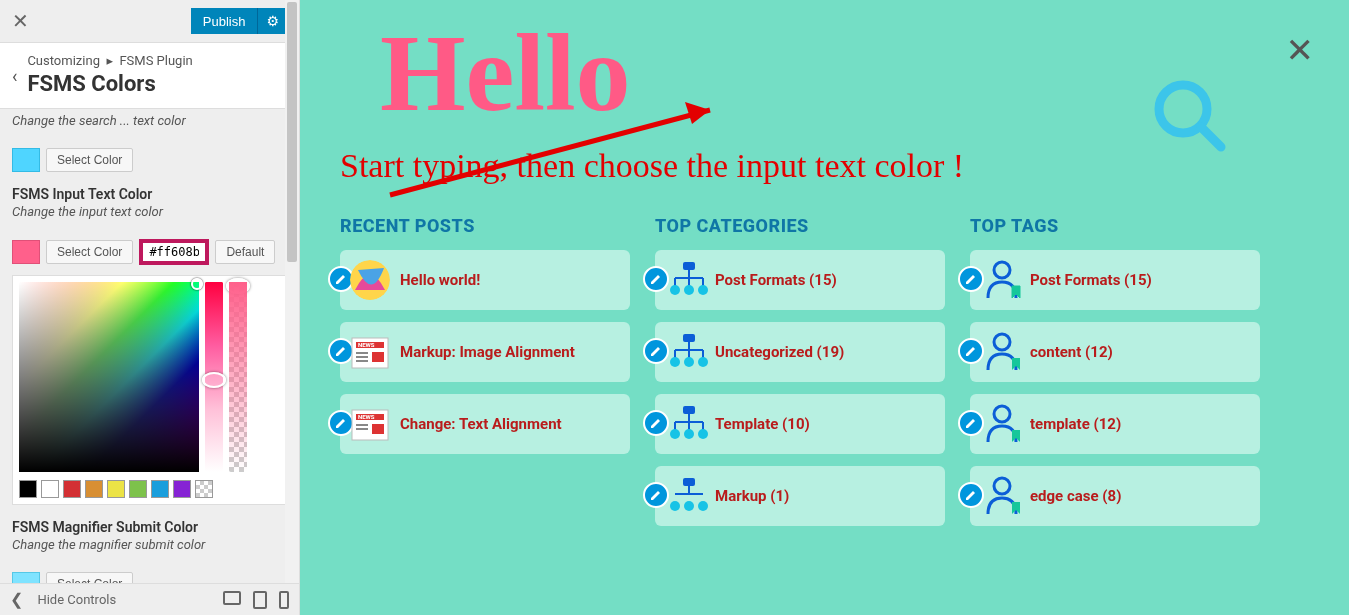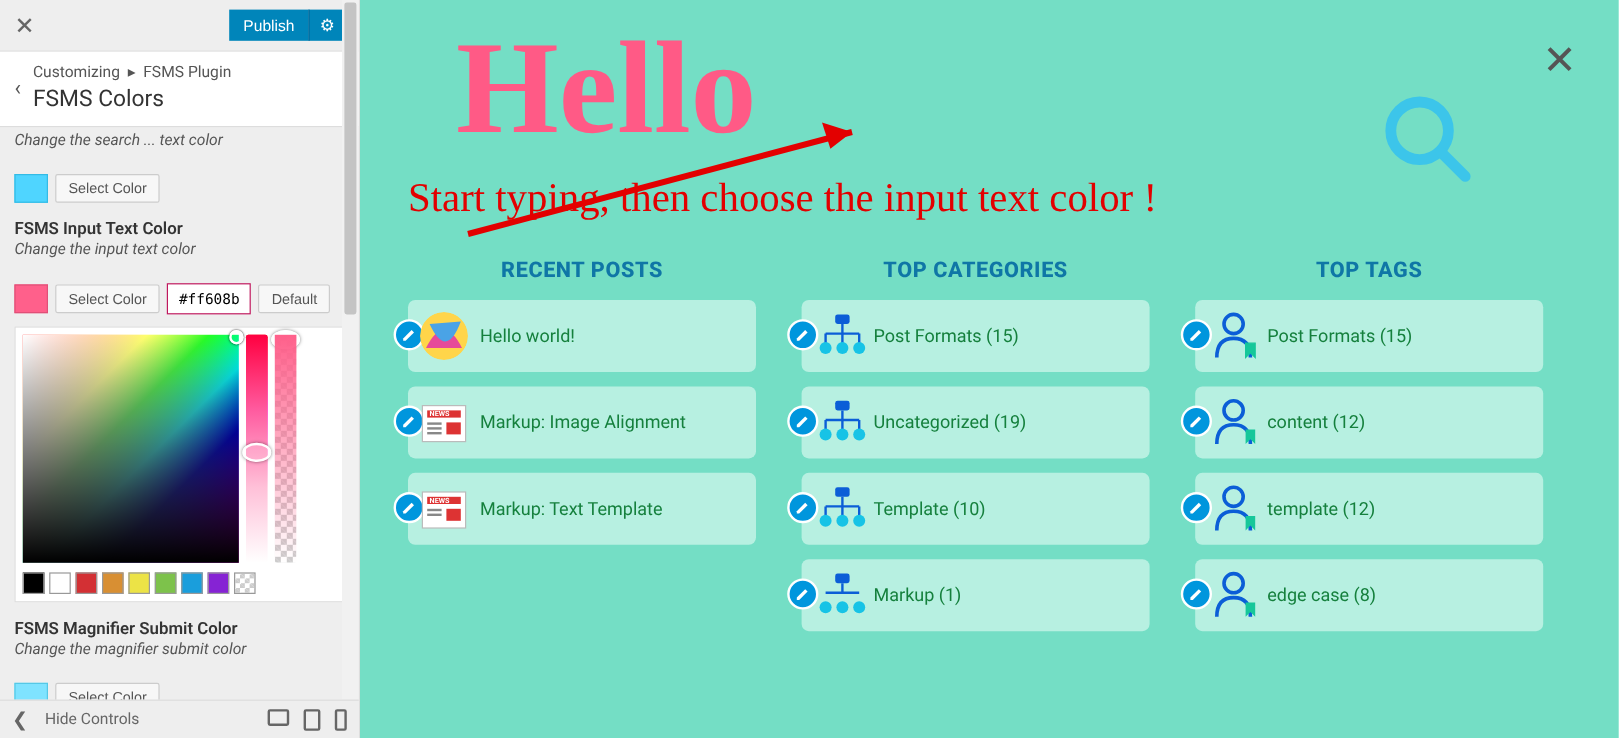--- a/index.html
+++ b/index.html
@@ -9,30 +9,30 @@
   .sidebar { width:300px; background:#eee; border-right:1px solid #ddd; position:relative; }
   .sb-top { display:flex; align-items:center; justify-content:space-between; background:#eee; padding:8px 12px; }
   .sb-close { font-size:20px; cursor:pointer; color:#666; }
   .sb-publish-wrap { display:flex;padding-left:26px; }
   .sb-publish { background:#0085ba; color:#fff; border:none; padding:5px 12px; font-size:13px; cursor:pointer; }
   .sb-gear { background:#0085ba; color:#fff; border:none; border-left:1px solid #006799; padding:5px 8px; font-size:14px; cursor:pointer; }
   .sb-head { display:flex; align-items:center; padding:10px 12px; background:#fff; border-top:1px solid #ddd; border-bottom:1px solid #ddd; }
   .sb-back { font-size:18px; padding:0 10px 0 0; color:#555; cursor:pointer; }
   .sb-crumb-wrap { line-height:1.3; }
   .sb-crumb { font-size:13px; color:#555; }
-  .sb-title { font-size:19px; color:#333; font-weight:400; }
+  .sb-title { font-size:22px; color:#333; font-weight:700; }
   .sb-body { padding:2px 12px; }
   .setting-desc { font-style:italic; color:#555; font-size:13px; margin-top:2px; }
   .setting-row { display:flex; align-items:center; gap:6px; margin-top:20px; }
   .swatch { width:28px; height:24px; border:1px solid #ccc; }
   .swatch.sky { background:#4fd5ff; border-color:#33bbe5; }
   .swatch.pink { background:#ff608b; border-color:#e05078; }
   .swatch.lblue { background:#7fe3ff; border-color:#55c8e6; }
   .btn { background:#f7f7f7; border:1px solid #ccc; padding:4px 10px; font-size:12px; color:#555; cursor:pointer; border-radius:2px; }
-  .hex-input { width:70px; height:26px; font-size:12px; border:1px solid #be185d; padding:2px 6px; text-align:center; font-family: monospace; }
+  .hex-input { width:70px; height:26px; font-size:12px; border:4px solid #be185d; padding:2px 6px; text-align:center; font-family: monospace; }
   .setting-label { font-weight:600; font-size:14px; color:#333; margin-top:14px; }
   
   .picker { margin-top:10px; border:1px solid #ddd; padding:6px; background:#fff; }
   .picker-top { display:flex; gap:6px; }
   .sv-area { position:relative; width:180px; height:190px; background: linear-gradient(to top, #000, rgba(0,0,0,0)), linear-gradient(to right, #fff, rgba(255,255,255,0)), #ff0066; }
   .sv-handle { position:absolute; width:12px; height:12px; border:2px solid #fff; border-radius:50%; box-shadow:0 0 2px #000; right:-4px; top:-4px; }
   .hue-alpha { display:flex; gap:6px; }
   .hue-strip { width:18px; height:190px; position:relative; background: linear-gradient(to bottom, #ff0000, #ff00ff, #ffffff, #ffffff); border-radius:2px; }
   .hue-strip::before { content:""; position:absolute; inset:0; background: linear-gradient(to bottom, #ff0040, #ff5ca0, #ffc0d8, #fff); border-radius:2px; }
   .alpha-strip { width:18px; height:190px; position:relative; border-radius:2px; background-image:
@@ -50,25 +50,25 @@
   .dev-icon { width:18px; height:14px; border:2px solid #666; border-radius:2px; display:inline-block; position:relative; }
   .dev-icon.tablet { width:14px; height:18px; }
   .dev-icon.mobile { width:10px; height:18px; }
   
   .preview { flex:1; background:#74dec5; position:relative; padding:20px 40px 0 40px; overflow:hidden; }
   .prev-close { position:absolute; top:30px; right:35px; font-size:34px; color:#555; cursor:pointer; }
   .magnifier { position:absolute; top:75px; right:120px; }
   .search-input { font-family: "Times New Roman", serif; font-size:110px; font-weight:bold; color:#ff5a86; background:transparent; border:none; outline:none; width:760px; padding-left:40px; line-height:1; margin-top:-10px; }
   .annotation { font-family:"Times New Roman",serif; color:#e30000; font-size:34px; margin-left:0px; margin-top:10px; }
   .arrow { position:absolute; top:35px; left:-80px; }
-  .columns { display:flex; gap:38px; margin-top:30px;text-align:center; }
+  .columns { display:flex; gap:25px; margin-top:30px; }
   .col { width:290px; }
   .col-title { color:#0f76a6; font-weight:800; font-size:18px; letter-spacing:0.5px; margin-bottom:14px; }
   .card { background:#b7f0e1; border-radius:6px; padding:10px 14px 10px 60px; margin-bottom:12px; position:relative; min-height:60px; display:flex; align-items:center; }
-  .card-link { color:#15803d; font-weight:400; font-size:15px; line-height:1.25; }
+  .card-link { color:#b91c1c; font-weight:700; font-size:15px; line-height:1.25; }
   .edit-badge { position:absolute; left:-12px; top:16px; width:26px; height:26px; border-radius:50%; background:#0096dd; border:2px solid #fff; display:flex; align-items:center; justify-content:center; }
   .thumb { position:absolute; left:10px; top:10px; width:40px; height:40px; border-radius:50%; overflow:hidden; display:flex; align-items:center; justify-content:center; }
   .thumb.news { border-radius:0; }
   .cat-icon { position:absolute; left:12px; top:8px; width:44px; height:44px; }
   .tag-icon { position:absolute; left:14px; top:8px; width:40px; height:44px; }
   
   .sb-scroll { position:absolute; right:0; top:0; width:14px; height:100%; background:#f1f1f1; }
   .sb-scroll .thumb-bar { position:absolute; left:2px; right:2px; top:2px; height:260px; background:#c4c4c4; border-radius:2px; }
 </style>
 </head>
@@ -227,21 +227,21 @@
           <span class="thumb news">
               <svg width="40" height="40">
                 <rect x="2" y="6" width="36" height="30" fill="#fff" stroke="#bbb"></rect>
                 <rect x="6" y="10" width="28" height="6" fill="#d33"></rect>
                 <text x="8" y="15" font-size="6" fill="#fff" font-weight="bold">NEWS</text>
                 <rect x="6" y="20" width="12" height="2" fill="#888"></rect>
                 <rect x="6" y="24" width="12" height="2" fill="#888"></rect>
                 <rect x="22" y="20" width="12" height="10" fill="#d33"></rect>
               </svg>
             </span>
-          <span class="card-link">Markup: Text Template</span>
+          <span class="card-link">Change: Text Alignment</span>
         </div>
       </div>
 
       <div class="col">
         <div class="col-title">TOP CATEGORIES</div>
 
         <div class="card">
           <span class="edit-badge">
               <svg width="14" height="14">
                 <path d="M2 10 L9 3 L11 5 L4 12 L2 12 Z" fill="#fff"></path>

